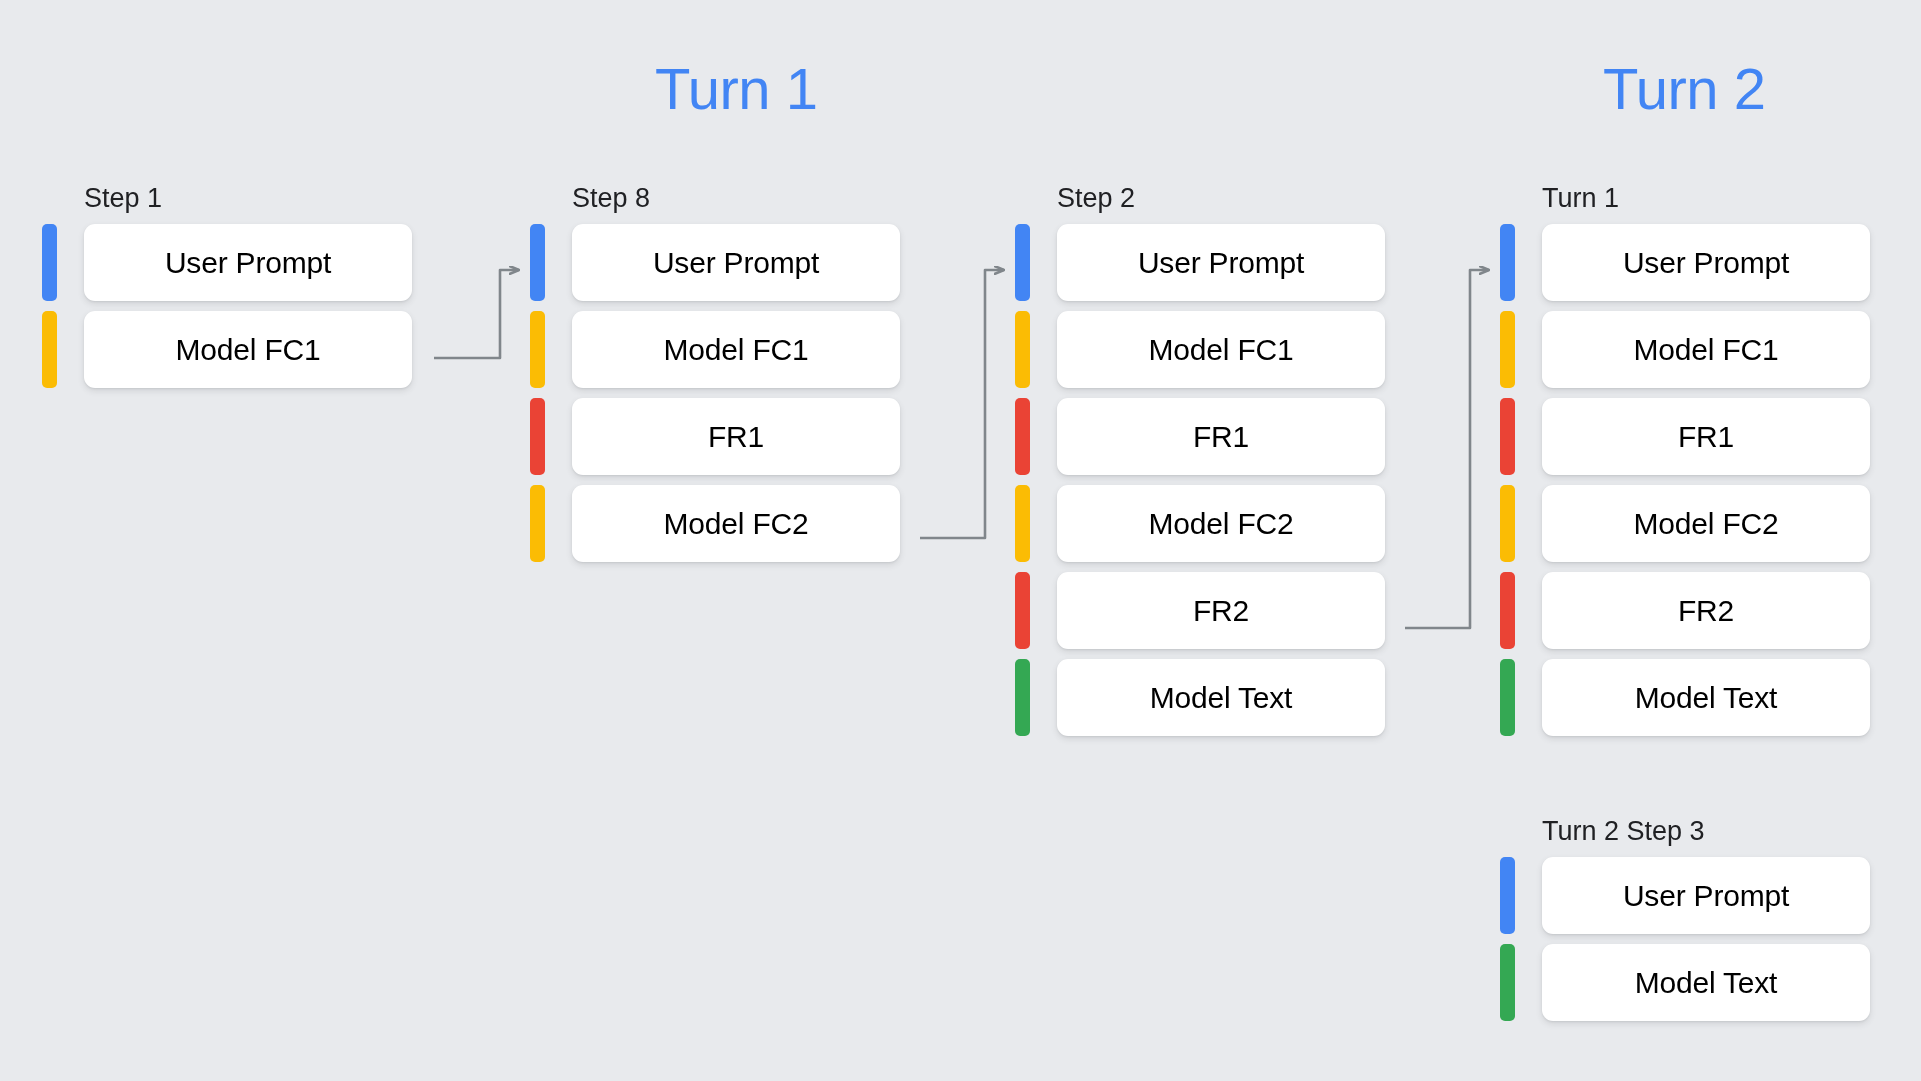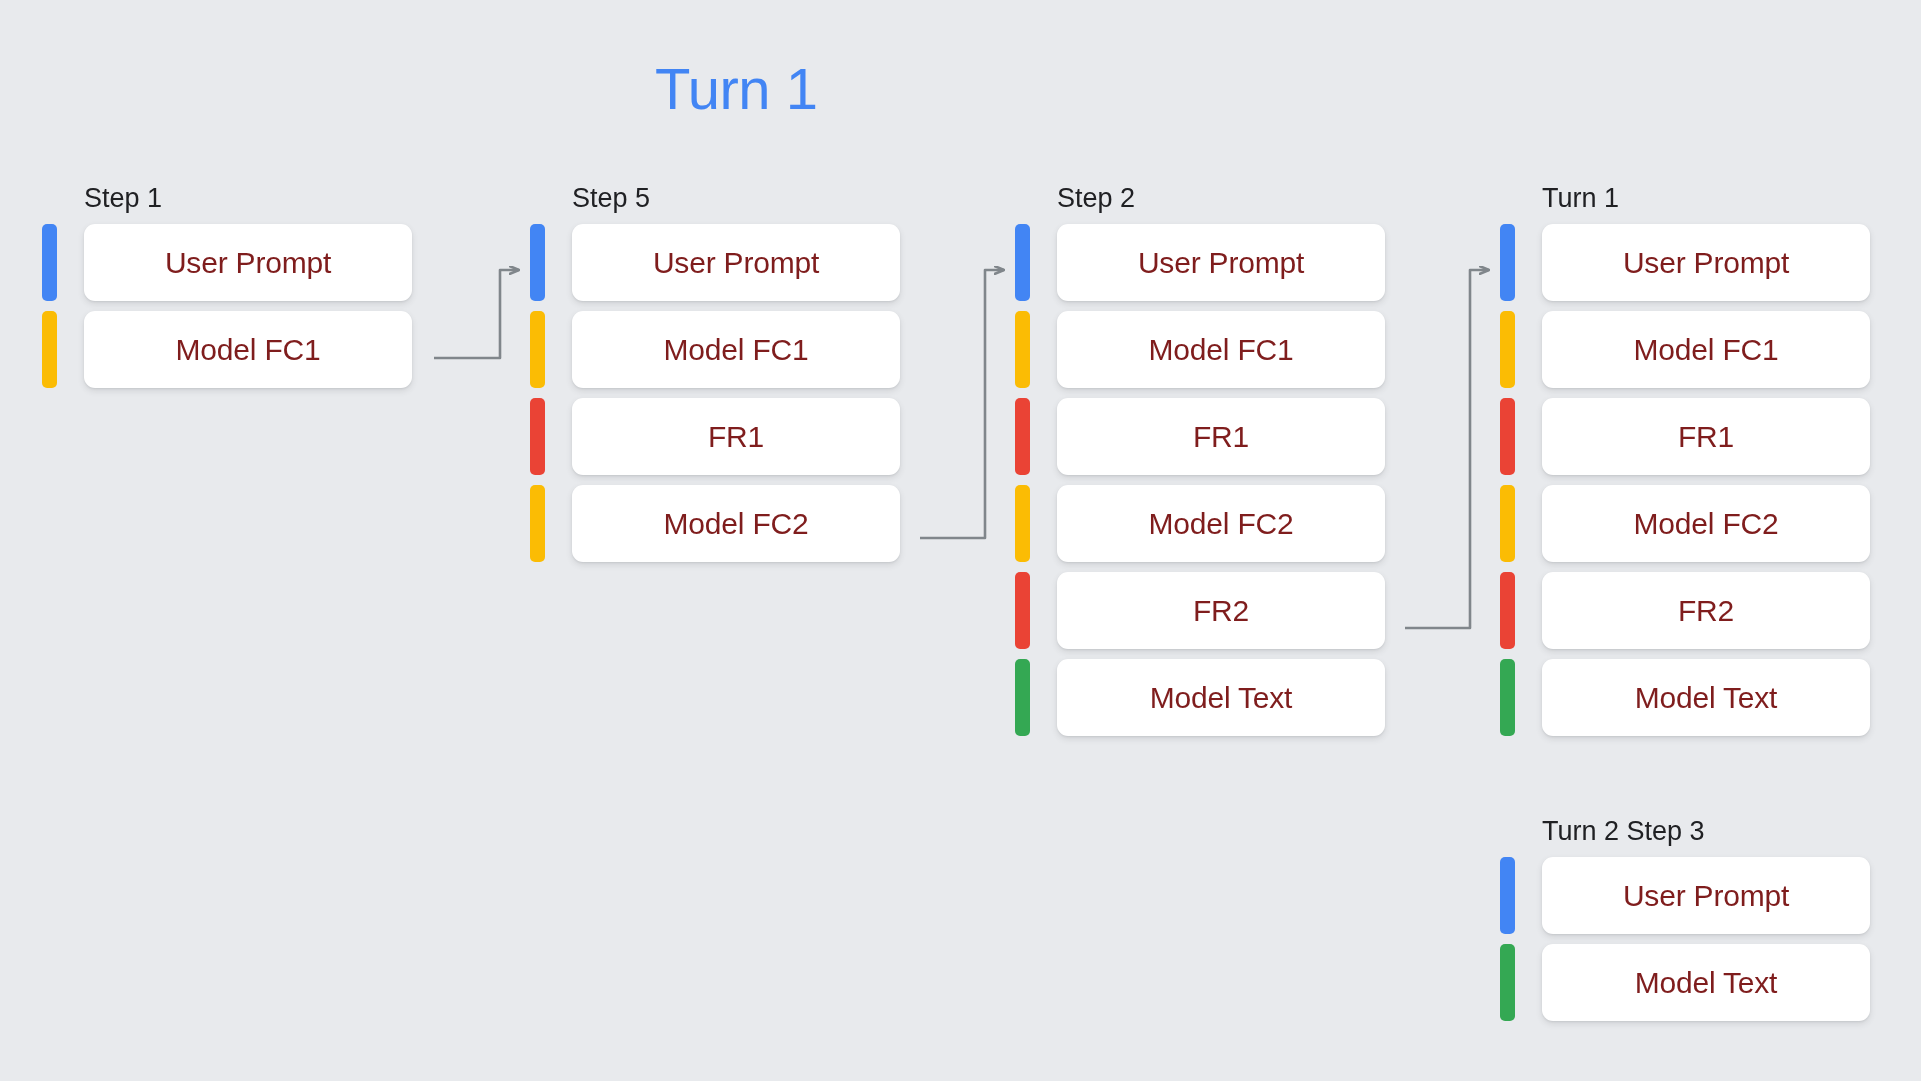--- a/index.html
+++ b/index.html
@@ -80,60 +80,61 @@
     border-radius: 11px;
     box-shadow: 0 3px 6px rgba(60,64,67,0.13), 0 1px 2px rgba(60,64,67,0.10);
     display: flex;
     align-items: center;
     justify-content: center;
   }
 
   .row-card-label {
     font-size: 30px;
     font-weight: 400;
-    color: #7f1d1d;
+    color: #000000;
     letter-spacing: -0.2px;
     white-space: nowrap;
   }
 
   
   #connectors {
     position: absolute;
     left: 0; top: 0;
     width: 1921px; height: 1081px;
     pointer-events: none;
   }
 </style>
 </head>
 <body>
 
 <div id="canvas">
 
   <div class="turn-heading" id="turn-heading-1">Turn 1</div>
+  <div class="turn-heading" id="turn-heading-2">Turn 2</div>
 
   <div class="column" id="column-1">
     <div class="column-label">Step 1</div>
     <div class="rows">
       <div class="row">
         <div class="row-bar bar-blue"></div>
         <div class="row-card">
           <span class="row-card-label">User Prompt</span>
         </div>
       </div>
       <div class="row">
         <div class="row-bar bar-yellow"></div>
         <div class="row-card">
           <span class="row-card-label">Model FC1</span>
         </div>
       </div>
     </div>
   </div>
 
   <div class="column" id="column-2">
-    <div class="column-label">Step 5</div>
+    <div class="column-label">Step 8</div>
     <div class="rows">
       <div class="row">
         <div class="row-bar bar-blue"></div>
         <div class="row-card">
           <span class="row-card-label">User Prompt</span>
         </div>
       </div>
       <div class="row">
         <div class="row-bar bar-yellow"></div>
         <div class="row-card">

